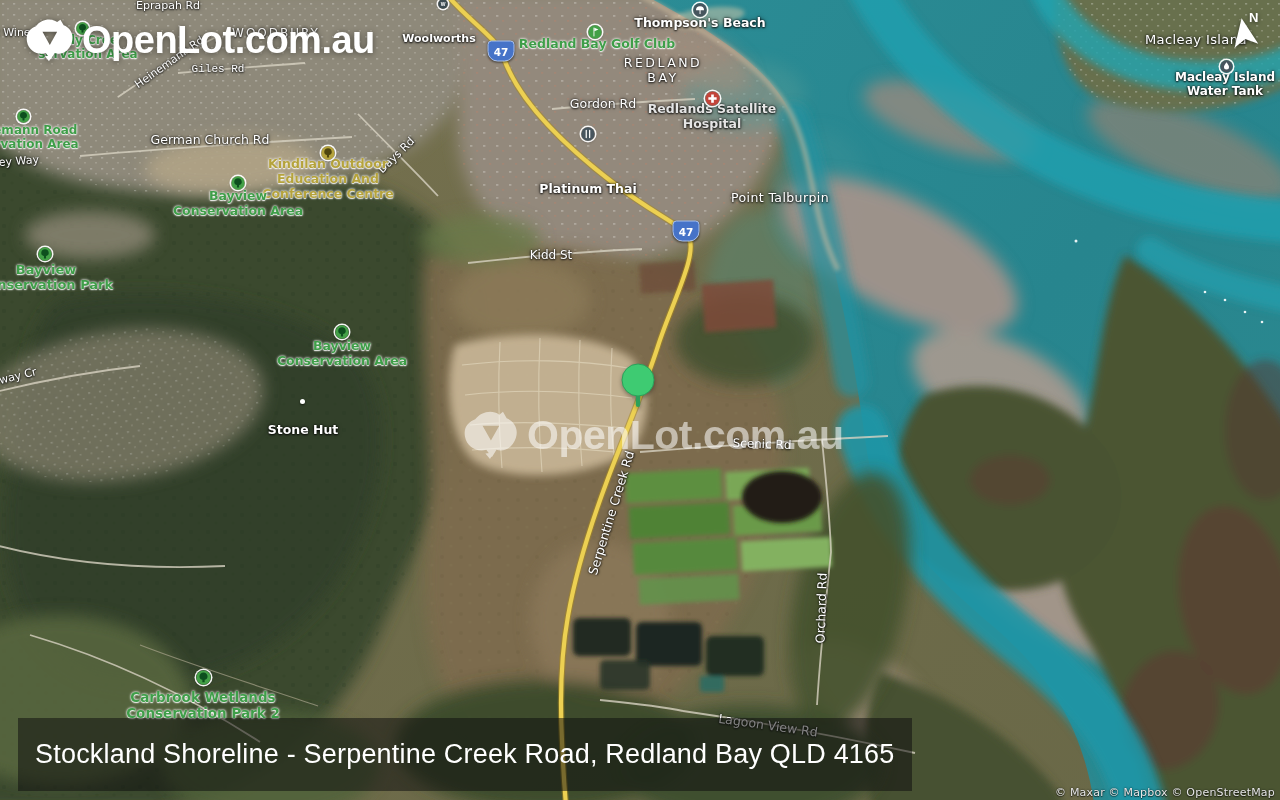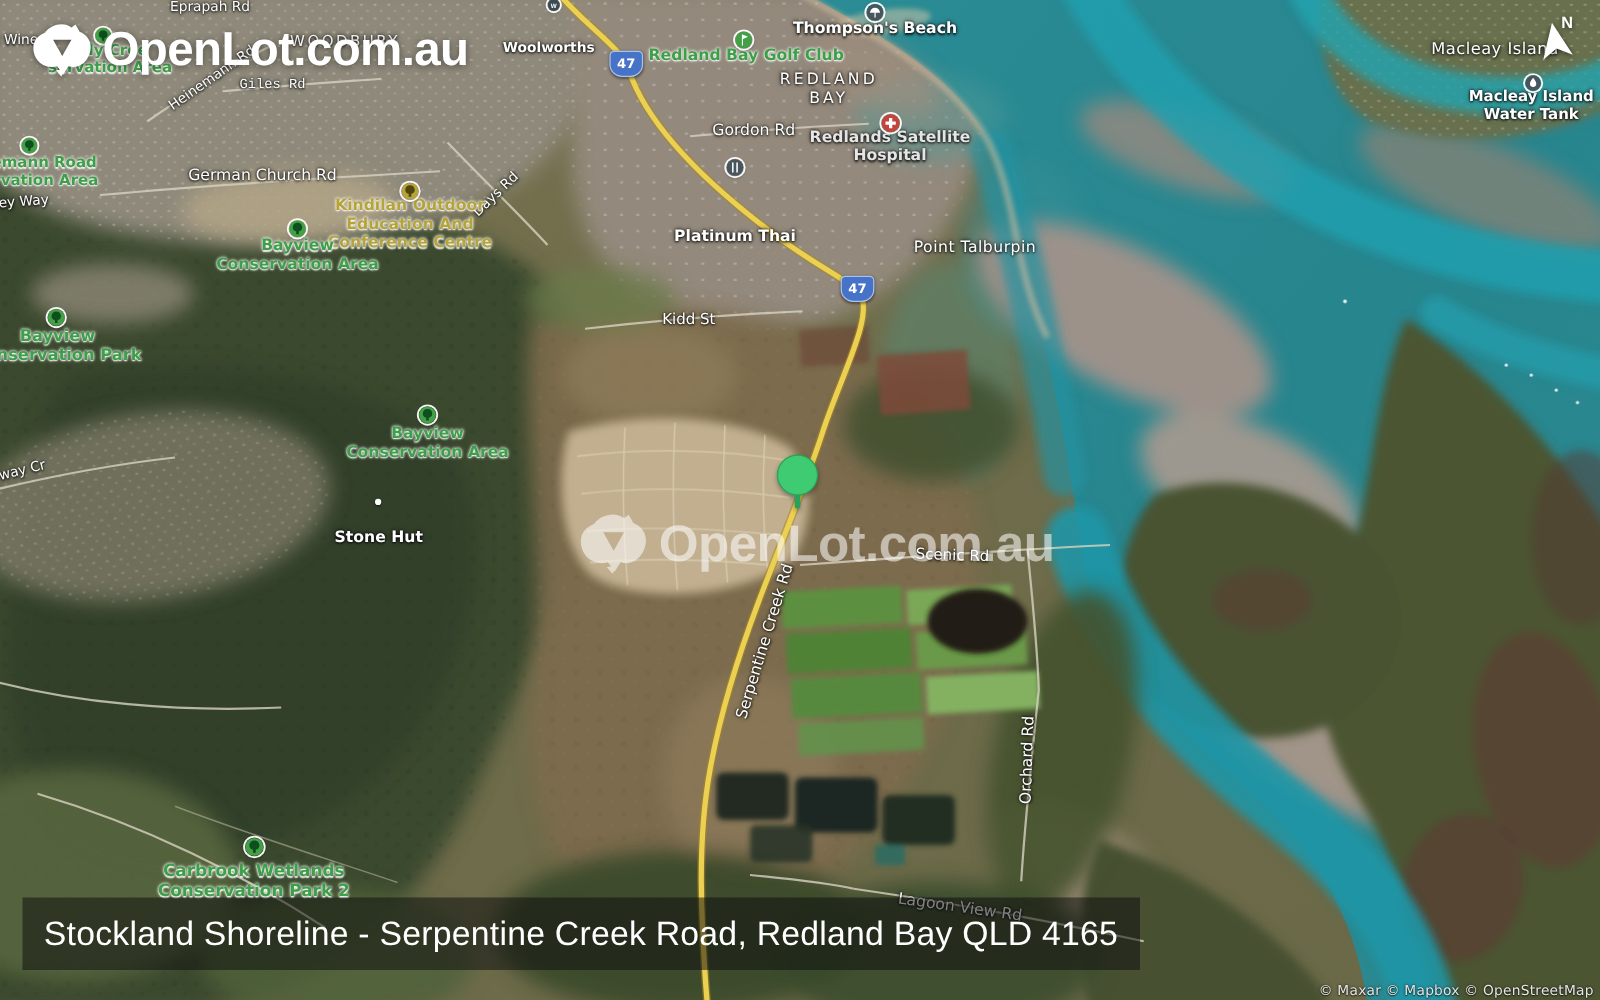--- a/index.html
+++ b/index.html
@@ -42,21 +42,21 @@
 
   #watermark{position:absolute;left:462px;top:410px;z-index:8;display:flex;align-items:center;
              color:#fff;opacity:.55;}
   #watermark .logo-mark{width:56px;height:50px;margin-right:9px;}
   #watermark .logo-word{font-size:41px;font-weight:700;letter-spacing:-.5px;}
 
   #compass{position:absolute;left:1224px;top:8px;z-index:15;width:44px;height:50px;
            filter:drop-shadow(0 1px 2px rgba(0,0,0,.55));}
   #compass .n{position:absolute;left:25px;top:2px;color:#fff;font-size:13px;font-weight:700;}
 
-  #title-bar{position:absolute;left:18px;top:718px;height:58px;z-index:20;
+  #title-bar{position:absolute;left:18px;top:718px;height:73px;z-index:20;
              background:rgba(14,14,14,.52);display:flex;align-items:center;
              padding:0 17px;white-space:nowrap;}
   #title-bar .bar-text{color:#fff;font-size:27px;font-weight:500;letter-spacing:.2px;}
 
   #attribution{position:absolute;right:5px;top:786px;z-index:21;color:#e6e6e6;
                font-size:11px;letter-spacing:.2px;font-family:"DejaVu Sans",sans-serif;
                text-shadow:0 0 2px rgba(0,0,0,.85),0 1px 1px rgba(0,0,0,.6);}
 </style>
 </head>
 <body>

